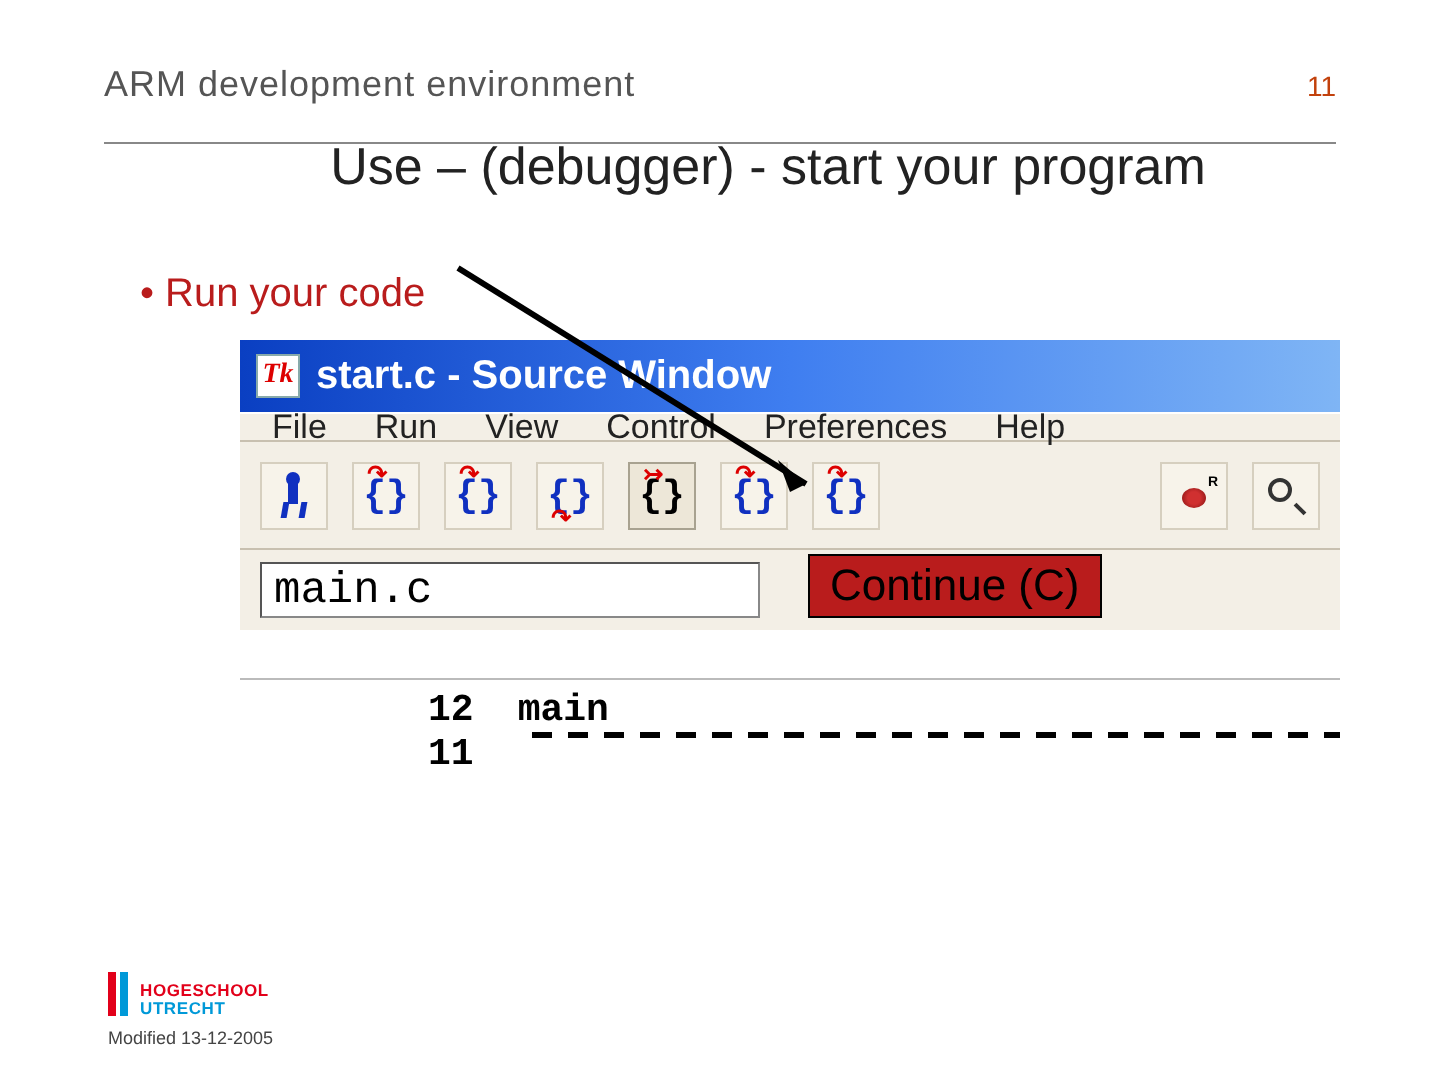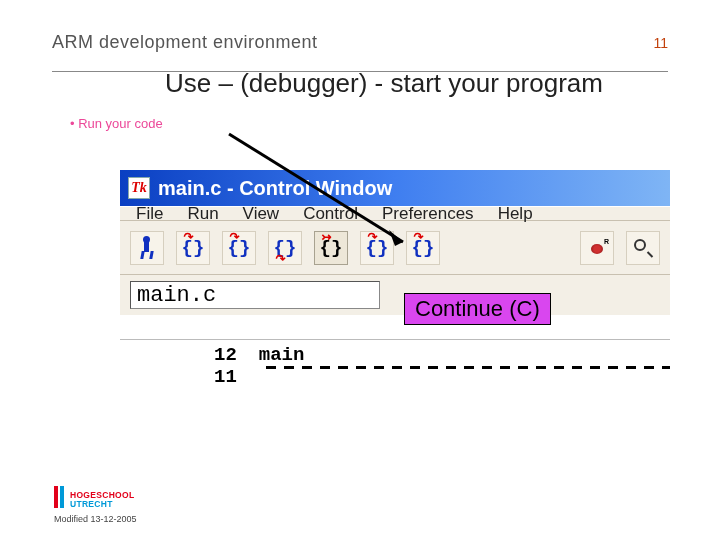--- a/index.html
+++ b/index.html
@@ -41,24 +41,24 @@
     top: 68px;
     left: 0;
     right: 0;
     text-align: center;
     font-size: 26px;
     color: #222;
     padding-left: 48px;
   }
   .bullet {
     position: absolute;
-    top: 116px;
+    top: 136px;
     left: 70px;
-    font-size: 13px;
-    color: #ec4899;
+    font-size: 20px;
+    color: #b91c1c;
   }
   .screenshot {
     position: absolute;
     top: 170px;
     left: 120px;
     width: 550px;
     height: 220px;
     background: linear-gradient(#fff, #fff);
     overflow: hidden;
   }
@@ -225,24 +225,24 @@
     border-left-color: #555;
     padding: 2px 6px;
     font-family: "Courier New", monospace;
     font-size: 22px;
     display: flex;
     align-items: center;
   }
   .tooltip {
     position: absolute;
     left: 284px;
-    top: 18px;
+    top: 2px;
     height: 32px;
     padding: 2px 10px;
-    background: #d946ef;
+    background: #b91c1c;
     border: 1px solid #000;
     font-size: 22px;
     font-family: Arial, sans-serif;
     display: flex;
     align-items: center;
     white-space: nowrap;
   }
   .code-area {
     height: 60px;
     background: #fff;
@@ -328,21 +328,21 @@
   <div class="bullet">•  Run your code</div>
 
   <svg class="arrow-line" viewBox="0 0 190 130">
     <line x1="4" y1="4" x2="178" y2="112" stroke="#000" stroke-width="3"></line>
     <polygon points="178,112 164,100 170,116" fill="#000"></polygon>
   </svg>
 
   <div class="screenshot">
     <div class="titlebar">
       <div class="tk-icon">Tk</div>
-      <div class="titlebar-text">main.c - Control Window</div>
+      <div class="titlebar-text">start.c - Source Window</div>
     </div>
     <div class="menubar">
       <span>File</span>
       <span>Run</span>
       <span>View</span>
       <span>Control</span>
       <span>Preferences</span>
       <span>Help</span>
     </div>
     <div class="toolbar">

